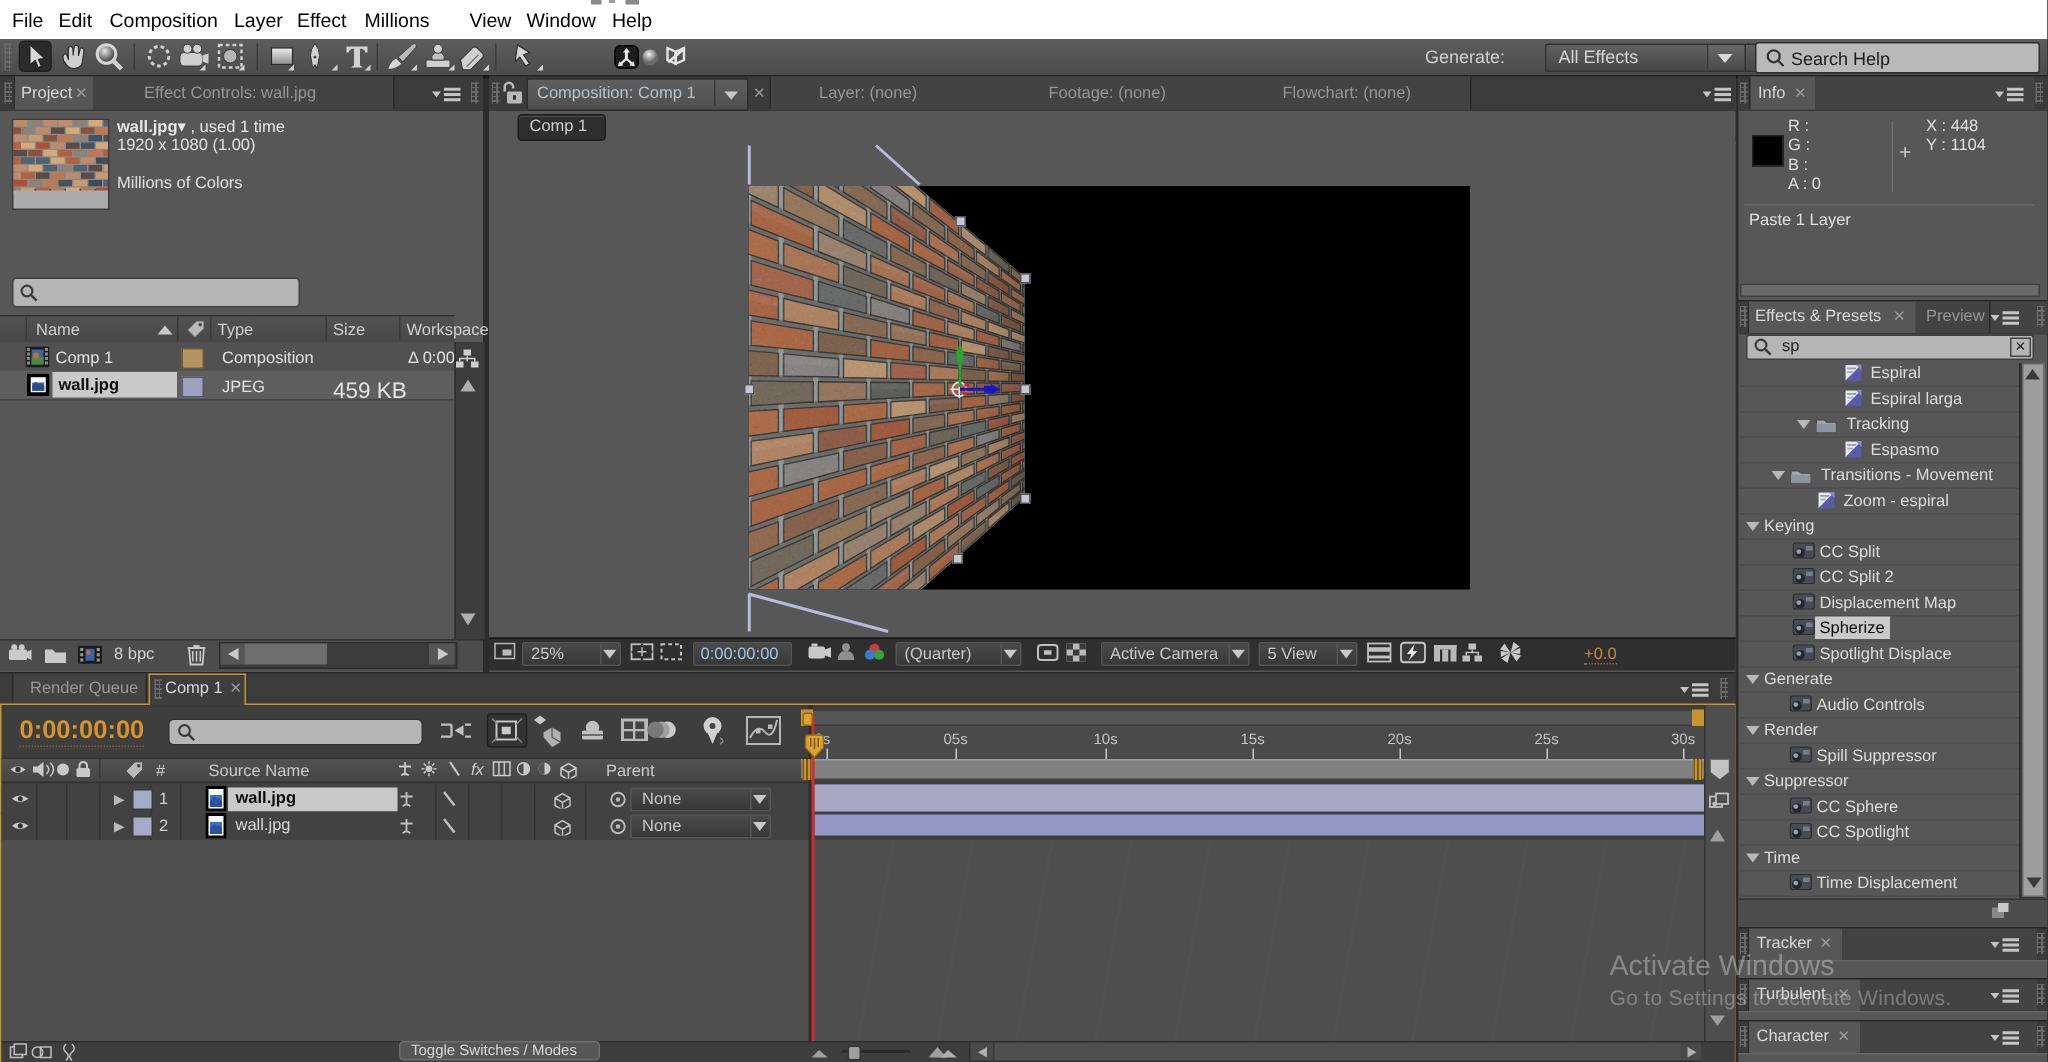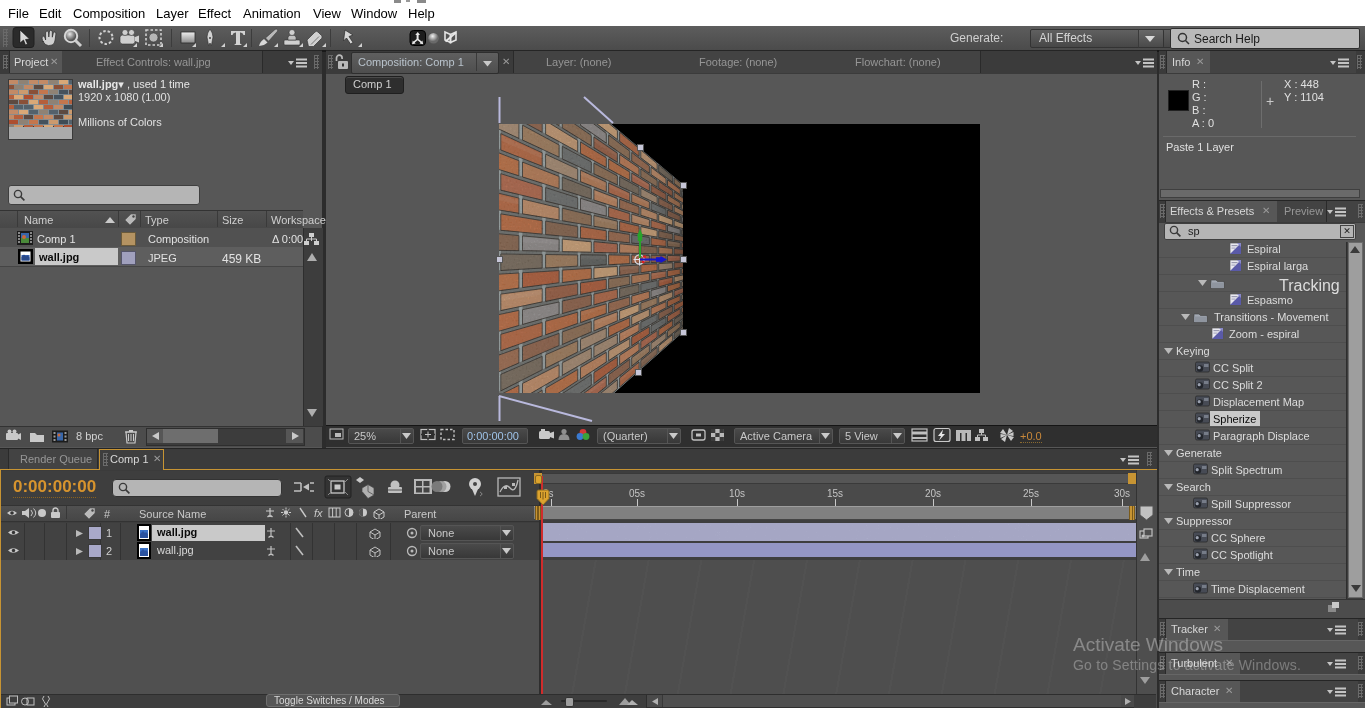--- a/index.html
+++ b/index.html
@@ -2,21 +2,21 @@
 <html><head><meta charset="utf-8"><style>html,body{margin:0;padding:0;}body{width:1365px;height:708px;position:relative;overflow:hidden;font-family:"Liberation Sans",sans-serif;background:#2c2c2c;font-size:11px;color:#dcdcdc;}</style></head><body>
 <div style="position:absolute;left:0px;top:0px;width:1365px;height:26px;background:#ffffff;"></div>
 <div style="position:absolute;left:394px;top:0px;width:7px;height:3px;background:#8a8a8a;"></div>
 <div style="position:absolute;left:406px;top:0px;width:4px;height:2px;background:#9a9a9a;"></div>
 <div style="position:absolute;left:417px;top:0px;width:9px;height:3px;background:#8a8a8a;"></div>
 <div style="position:absolute;left:8px;top:6px;color:#000;font-size:13px;">File</div>
 <div style="position:absolute;left:39px;top:6px;color:#000;font-size:13px;">Edit</div>
 <div style="position:absolute;left:73px;top:6px;color:#000;font-size:13px;">Composition</div>
 <div style="position:absolute;left:156px;top:6px;color:#000;font-size:13px;">Layer</div>
 <div style="position:absolute;left:198px;top:6px;color:#000;font-size:13px;">Effect</div>
-<div style="position:absolute;left:243px;top:6px;color:#000;font-size:13px;">Animation</div>
+<div style="position:absolute;left:243px;top:6px;color:#000;font-size:13px;">Millions</div>
 <div style="position:absolute;left:313px;top:6px;color:#000;font-size:13px;">View</div>
 <div style="position:absolute;left:351px;top:6px;color:#000;font-size:13px;">Window</div>
 <div style="position:absolute;left:408px;top:6px;color:#000;font-size:13px;">Help</div>
 <div style="position:absolute;left:0px;top:26px;width:1365px;height:24px;background:linear-gradient(#5d5d5d,#4b4b4b);border-bottom:2px solid #191919;"></div>
 <div style="position:absolute;left:3px;top:29px;width:5px;height:18px;background:repeating-linear-gradient(#6f6f6f 0 1px,transparent 1px 3px),repeating-linear-gradient(90deg,#6f6f6f 0 1px,transparent 1px 3px);opacity:.8;"></div>
 <svg style="position:absolute;left:0;top:26px" width="470" height="24" viewBox="0 0 470 24">
     <rect x="13" y="1.5" width="21" height="20" rx="3" fill="#2b2b2b" stroke="#202020"></rect>
     <polygon points="20,4 20,17 23.5,14 25.5,19 27.5,18 25.5,13.5 29.5,13" fill="#d8d8d8" stroke="#111" stroke-width=".6"></polygon>
     <path d="M43 16 q-2 -5 0 -6 q1.5 -.5 2 2 l.6 2 l0 -7 q0 -2 1.5 -2 q1.4 0 1.5 2 l.2 4 l.5 -5 q.2 -2 1.6 -1.8 q1.4 .2 1.4 2 l0 5 l1 -4 q.4 -1.6 1.6 -1.2 q1.2 .4 1 2 l-.8 6 q-.4 4 -3 5 q-4 1.5 -6.6 -.5 q-1.6 -1.4 -2.5 -3.5z" fill="#cfcfcf" stroke="#2a2a2a" stroke-width=".7"></path>
     <circle cx="71" cy="10" r="6.2" fill="url(#gl)" stroke="#d6d6d6" stroke-width="2"></circle>
@@ -230,21 +230,21 @@
 <svg style="position:absolute;left:18px;top:249px" width="15" height="15">
     <rect width="15" height="15" fill="#000"></rect>
     <rect x="2.5" y="2.5" width="10" height="10" fill="#fff"></rect>
     <rect x="3.5" y="6" width="8" height="5.5" fill="#3a62b0"></rect>
     <polygon points="3.5,8 6,5.5 8,7.5 9.5,6.5 11.5,8.5 11.5,11.5 3.5,11.5" fill="#2a4a8a"></polygon>
   </svg>
 <div style="position:absolute;left:35px;top:248px;width:83px;height:17px;background:#c9c9c9;"></div>
 <div style="position:absolute;left:39px;top:251px;color:#0a0a0a;font-size:11px;font-weight:bold;">wall.jpg</div>
 <div style="position:absolute;left:121px;top:251px;width:13px;height:12px;background:#a0a0bd;border:1px solid #55556a;"></div>
 <div style="position:absolute;left:148px;top:252px;color:#e2e2e2;font-size:11px;">JPEG</div>
-<div style="position:absolute;left:222px;top:252px;color:#e2e2e2;font-size:12px;">459 KB</div>
+<div style="position:absolute;left:222px;top:252px;color:#e2e2e2;font-size:15px;">459 KB</div>
 <div style="position:absolute;left:303px;top:228px;width:19px;height:198px;background:#3d3d3d;border-left:1px solid #2e2e2e;"></div>
 <svg style="position:absolute;left:303px;top:232px" width="17" height="15">
     <rect x="6" y="1" width="5" height="4" fill="#cfcfcf"></rect>
     <rect x="1" y="9" width="5" height="4" fill="#cfcfcf"></rect>
     <rect x="11" y="9" width="5" height="4" fill="#cfcfcf"></rect>
     <path d="M8.5 5 v2 M3.5 9 v-2 h10 v2 M8.5 5 v4" stroke="#cfcfcf" fill="none"></path>
   </svg>
 <svg style="position:absolute;left:306px;top:251px" width="13" height="12">
     <polygon points="1,10 11,10 6,2" fill="#aeaeae"></polygon>
   </svg>
@@ -790,21 +790,21 @@
 <div style="position:absolute;left:819px;top:429px;width:1px;height:14px;background:#555;"></div>
 <svg style="position:absolute;left:821px;top:433px" width="10" height="7">
     <polygon points="0,0 9,0 4.5,6" fill="#c9c9c9"></polygon>
   </svg>
 <div style="position:absolute;left:839px;top:428px;width:66px;height:16px;background:linear-gradient(#4a4a4a,#383838);border:1px solid #555;border-radius:2px;box-sizing:border-box;"></div>
 <div style="position:absolute;left:845px;top:430px;color:#c8c8c8;font-size:11px;">5 View</div>
 <div style="position:absolute;left:891px;top:429px;width:1px;height:14px;background:#555;"></div>
 <svg style="position:absolute;left:893px;top:433px" width="10" height="7">
     <polygon points="0,0 9,0 4.5,6" fill="#c9c9c9"></polygon>
   </svg>
-<div style="position:absolute;left:1020px;top:430px;color:#c8883a;font-size:11px;border-bottom:1px dotted #8a6a30;">+0.0</div>
+<div style="position:absolute;left:1056px;top:430px;color:#c8883a;font-size:11px;border-bottom:1px dotted #8a6a30;">+0.0</div>
 <svg style="position:absolute;left:326px;top:425px" width="831" height="21" viewBox="0 0 831 21">
     <rect x="4" y="4" width="13" height="10" fill="none" stroke="#b9b9b9"></rect>
     <rect x="9" y="8" width="6" height="4" fill="#b9b9b9"></rect>
     <rect x="95" y="4.5" width="14" height="10" fill="none" stroke="#c0c0c0" stroke-width="1.2"></rect>
     <line x1="95" y1="9.5" x2="109" y2="9.5" stroke="#2f2f2f" stroke-width="1.5"></line>
     <line x1="102" y1="4" x2="102" y2="15" stroke="#2f2f2f" stroke-width="1.5"></line>
     <line x1="99" y1="9.5" x2="105" y2="9.5" stroke="#c0c0c0" stroke-width="1"></line>
     <line x1="102" y1="6.5" x2="102" y2="12.5" stroke="#c0c0c0" stroke-width="1"></line>
     <rect x="115" y="4.5" width="13" height="10" fill="none" stroke="#c0c0c0" stroke-width="1.4" stroke-dasharray="2.5 2"></rect>
     <rect x="213" y="6" width="11" height="8" rx="1.5" fill="#c9c9c9"></rect>
@@ -916,21 +916,21 @@
   </svg>
 <div style="position:absolute;left:1247px;top:260px;color:#dcdcdc;font-size:11px;">Espiral larga</div>
 <div style="position:absolute;left:1159px;top:274px;width:187px;height:17px;border-bottom:1px solid #4e4e4e;"></div>
 <svg style="position:absolute;left:1198px;top:279px" width="10" height="8">
     <polygon points="0,1 9,1 4.5,7" fill="#b9b9b9"></polygon>
   </svg>
 <svg style="position:absolute;left:1210px;top:277px" width="15" height="12">
     <path d="M1 3 l5 0 l1.5 1.5 l6.5 0 l0 7 l-13 0 z" fill="#a2a8b2" stroke="#3f3f3f" stroke-width=".6"></path>
     <path d="M1 5.5 l13 0 l0 5.5 l-13 0 z" fill="#8f959f"></path>
   </svg>
-<div style="position:absolute;left:1231px;top:277px;color:#dcdcdc;font-size:16px;margin-left:48px;">Tracking</div>
+<div style="position:absolute;left:1231px;top:277px;color:#dcdcdc;font-size:11px;">Tracking</div>
 <div style="position:absolute;left:1159px;top:291px;width:187px;height:17px;border-bottom:1px solid #4e4e4e;"></div>
 <svg style="position:absolute;left:1229px;top:293px" width="14" height="13">
     <rect x="1" y="1" width="11" height="11" fill="#e8e8f0" stroke="#555" stroke-width=".7"></rect>
     <polygon points="1,12 12,1 12,12" fill="#5a5aa8"></polygon>
     <polygon points="8,1 12,1 12,5" fill="#8888c8"></polygon>
     <rect x="2.5" y="3" width="6" height="1.2" fill="#9a9ab0"></rect>
     <rect x="2.5" y="5.5" width="4" height="1.2" fill="#aaaac0"></rect>
   </svg>
 <div style="position:absolute;left:1247px;top:294px;color:#dcdcdc;font-size:11px;">Espasmo</div>
 <div style="position:absolute;left:1159px;top:308px;width:187px;height:17px;border-bottom:1px solid #4e4e4e;"></div>
@@ -989,39 +989,39 @@
   </svg>
 <div style="position:absolute;left:1210px;top:411px;width:50px;height:15px;background:#c9c9c9;"></div>
 <div style="position:absolute;left:1213px;top:413px;color:#0a0a0a;font-size:11px;">Spherize</div>
 <div style="position:absolute;left:1159px;top:427px;width:187px;height:17px;border-bottom:1px solid #4e4e4e;"></div>
 <svg style="position:absolute;left:1195px;top:429px" width="15" height="12">
     <rect x="0.5" y="1" width="14" height="10" rx="1.5" fill="#474b55" stroke="#2c2c2c" stroke-width=".8"></rect>
     <circle cx="5" cy="7.5" r="3.2" fill="#23262c"></circle>
     <circle cx="4.2" cy="6.7" r="1.6" fill="#9aa0ae"></circle>
     <rect x="9" y="3" width="4.5" height="3" fill="#767c88"></rect>
   </svg>
-<div style="position:absolute;left:1213px;top:430px;color:#dcdcdc;font-size:11px;">Paragraph Displace</div>
+<div style="position:absolute;left:1213px;top:430px;color:#dcdcdc;font-size:11px;">Spotlight Displace</div>
 <div style="position:absolute;left:1159px;top:444px;width:187px;height:17px;border-bottom:1px solid #4e4e4e;"></div>
 <svg style="position:absolute;left:1164px;top:449px" width="10" height="8">
     <polygon points="0,1 9,1 4.5,7" fill="#b9b9b9"></polygon>
   </svg>
 <div style="position:absolute;left:1176px;top:447px;color:#dcdcdc;font-size:11px;">Generate</div>
 <div style="position:absolute;left:1159px;top:461px;width:187px;height:17px;border-bottom:1px solid #4e4e4e;"></div>
 <svg style="position:absolute;left:1193px;top:463px" width="15" height="12">
     <rect x="0.5" y="1" width="14" height="10" rx="1.5" fill="#474b55" stroke="#2c2c2c" stroke-width=".8"></rect>
     <circle cx="5" cy="7.5" r="3.2" fill="#23262c"></circle>
     <circle cx="4.2" cy="6.7" r="1.6" fill="#9aa0ae"></circle>
     <rect x="9" y="3" width="4.5" height="3" fill="#767c88"></rect>
   </svg>
-<div style="position:absolute;left:1211px;top:464px;color:#dcdcdc;font-size:11px;">Split Spectrum</div>
+<div style="position:absolute;left:1211px;top:464px;color:#dcdcdc;font-size:11px;">Audio Controls</div>
 <div style="position:absolute;left:1159px;top:478px;width:187px;height:17px;border-bottom:1px solid #4e4e4e;"></div>
 <svg style="position:absolute;left:1164px;top:483px" width="10" height="8">
     <polygon points="0,1 9,1 4.5,7" fill="#b9b9b9"></polygon>
   </svg>
-<div style="position:absolute;left:1176px;top:481px;color:#dcdcdc;font-size:11px;">Search</div>
+<div style="position:absolute;left:1176px;top:481px;color:#dcdcdc;font-size:11px;">Render</div>
 <div style="position:absolute;left:1159px;top:495px;width:187px;height:17px;border-bottom:1px solid #4e4e4e;"></div>
 <svg style="position:absolute;left:1193px;top:497px" width="15" height="12">
     <rect x="0.5" y="1" width="14" height="10" rx="1.5" fill="#474b55" stroke="#2c2c2c" stroke-width=".8"></rect>
     <circle cx="5" cy="7.5" r="3.2" fill="#23262c"></circle>
     <circle cx="4.2" cy="6.7" r="1.6" fill="#9aa0ae"></circle>
     <rect x="9" y="3" width="4.5" height="3" fill="#767c88"></rect>
   </svg>
 <div style="position:absolute;left:1211px;top:498px;color:#dcdcdc;font-size:11px;">Spill Suppressor</div>
 <div style="position:absolute;left:1159px;top:512px;width:187px;height:17px;border-bottom:1px solid #4e4e4e;"></div>
 <svg style="position:absolute;left:1164px;top:517px" width="10" height="8">

